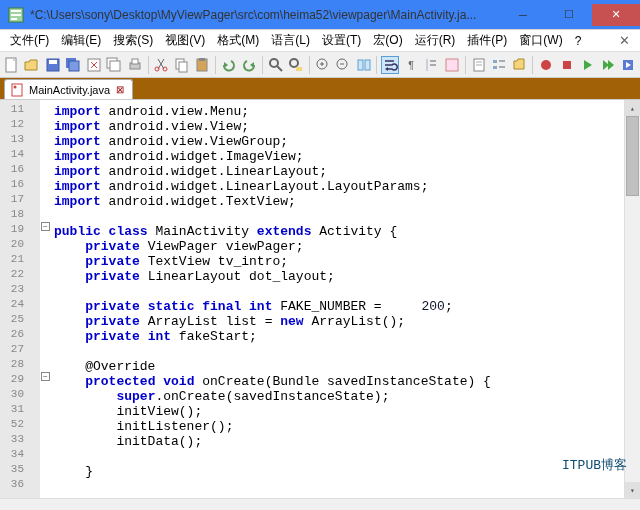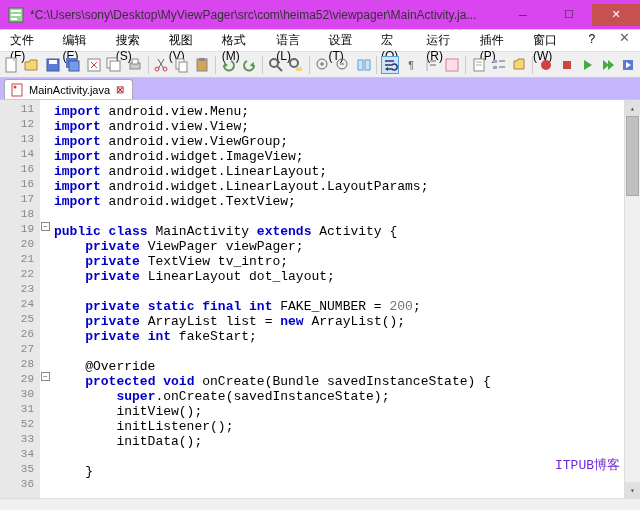--- a/index.html
+++ b/index.html
@@ -1,46 +1,46 @@
 <!DOCTYPE html>
 <html><head>
 <meta charset="utf-8">
 <style>
 * { box-sizing: border-box; margin: 0; padding: 0; }
 body { font-family: "Microsoft YaHei", Tahoma, sans-serif; font-size: 12px; background: #fff; width: 640px; height: 510px; overflow: hidden; position: relative; }
-.titlebar { height: 30px; background: #d946ef; border-bottom: 1px solid #d4d4d4; display: flex; align-items: center; padding-left: 8px; }
+.titlebar { height: 30px; background: #3b82f6; border-bottom: 1px solid #d4d4d4; display: flex; align-items: center; padding-left: 8px; }
 .titlebar .icon { width: 16px; height: 16px; margin-right: 6px; }
 .titlebar .title { flex: 1; font-size: 12px; color: #333; white-space: nowrap; overflow: hidden; text-overflow: ellipsis; }
 .winbtns { display: flex; }
 .winbtn { width: 46px; height: 22px; display: flex; align-items: center; justify-content: center; color: #333; font-size: 11px; }
 .winbtn.close { background: #c75050; color: #fff; width: 48px; }
-.menubar { height: 22px; background: #fff; display: flex; align-items: flex-start; padding: 0 4px; border-bottom: 1px solid #e0e0e0; gap: 12px; }
+.menubar { height: 22px; background: #fff; display: flex; align-items: center; padding: 0 4px; border-bottom: 1px solid #e0e0e0; }
 .menuitem { padding: 2px 6px; font-size: 12px; color: #000; cursor: default; }
 .menuclose { margin-left: auto; padding: 0 6px; color: #666; font-size: 13px; }
 .toolbar { height: 26px; background: #f0f0f0; border-bottom: 1px solid #ccc; display: flex; align-items: center; padding: 0 2px; gap: 1px; }
 .tbtn { width: 18px; height: 18px; display: flex; align-items: center; justify-content: center; margin: 0 1px; position: relative; }
 .tsep { width: 1px; height: 18px; background: #ccc; margin: 0 2px; }
 .tbtn.active { background: #cde5f7; border: 1px solid #5a9fd4; }
-.tabbar { height: 22px; background: #c4b5fd; border-bottom: 1px solid #ccc; display: flex; align-items: flex-end; padding-left: 4px; }
+.tabbar { height: 22px; background: #a16207; border-bottom: 1px solid #ccc; display: flex; align-items: flex-end; padding-left: 4px; }
 .tab { height: 20px; background: #fff; border: 1px solid #aaa; border-bottom: none; border-radius: 3px 3px 0 0; padding: 2px 6px; font-size: 11px; display: flex; align-items: center; gap: 4px; }
 .tab .ficon { width: 14px; height: 14px; }
 .tab .tclose { width: 12px; height: 12px; font-size: 10px; color: #900; display: flex; align-items: center; justify-content: center; }
 .editor { display: flex; height: 398px; font-family: Consolas, "Courier New", monospace; font-size: 13px; position: relative; }
-.gutter { width: 40px; background: #e8e8e8; color: #888; text-align: right; padding-right: 6px; line-height: 15px; font-size: 11px; padding-top: 2px; }
+.gutter { width: 40px; background: #e8e8e8; color: #888; text-align: right; padding-right: 16px; line-height: 15px; font-size: 11px; padding-top: 2px; }
 .gutter div { height: 15px; }
 .foldcol { width: 12px; background: #fff; position: relative; }
 .foldbox { position: absolute; left: 1px; width: 9px; height: 9px; border: 1px solid #888; background: #fff; font-size: 8px; line-height: 7px; text-align: center; color: #555; }
 .code { flex: 1; white-space: pre; line-height: 15px; padding-top: 4px; padding-left: 2px; overflow: hidden; background: #fff; }
 .code .line { height: 15px; }
 .kw { color: #0000cc; font-weight: bold; }
-.num { color: #737373; }
+.num { color: #0f172a; margin-left: 32px; }
 .scrollbar { width: 16px; background: #f0f0f0; border-left: 1px solid #ddd; position: relative; }
 .sarrow { height: 16px; background: #e0e0e0; display: flex; align-items: center; justify-content: center; font-size: 8px; color: #555; }
 .sthumb { position: absolute; top: 16px; left: 1px; right: 1px; height: 80px; background: #c0c0c0; border: 1px solid #aaa; }
-.watermark { position: absolute; right: 20px; bottom: 24px; color: #6d28d9; font-size: 13px; }
+.watermark { position: absolute; right: 13px; bottom: 24px; color: #0c4a6e; font-size: 13px; }
 </style>
 </head>
 <body>
 
 <div class="titlebar">
   <span class="icon">
     <svg viewBox="0 0 16 16">
         <rect x="1" y="1" width="14" height="14" fill="#9fd49f" stroke="#3a7a3a"></rect>
         <rect x="3" y="3" width="10" height="2" fill="#fff"></rect>
         <rect x="3" y="7" width="10" height="2" fill="#fff"></rect>

